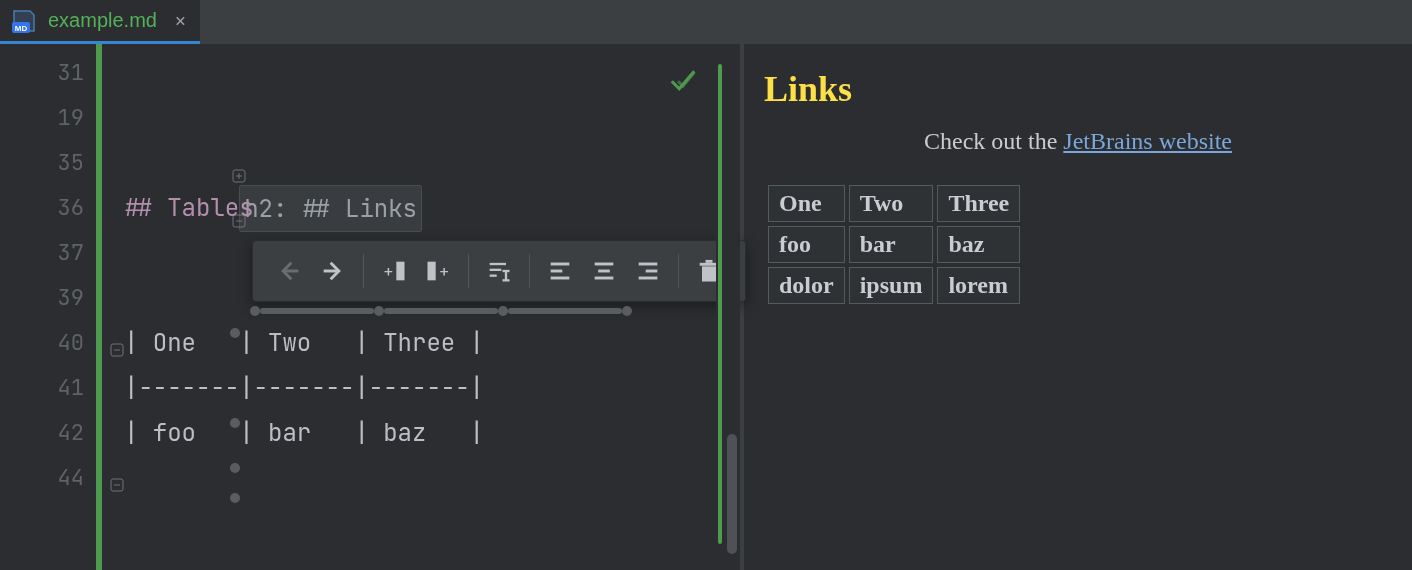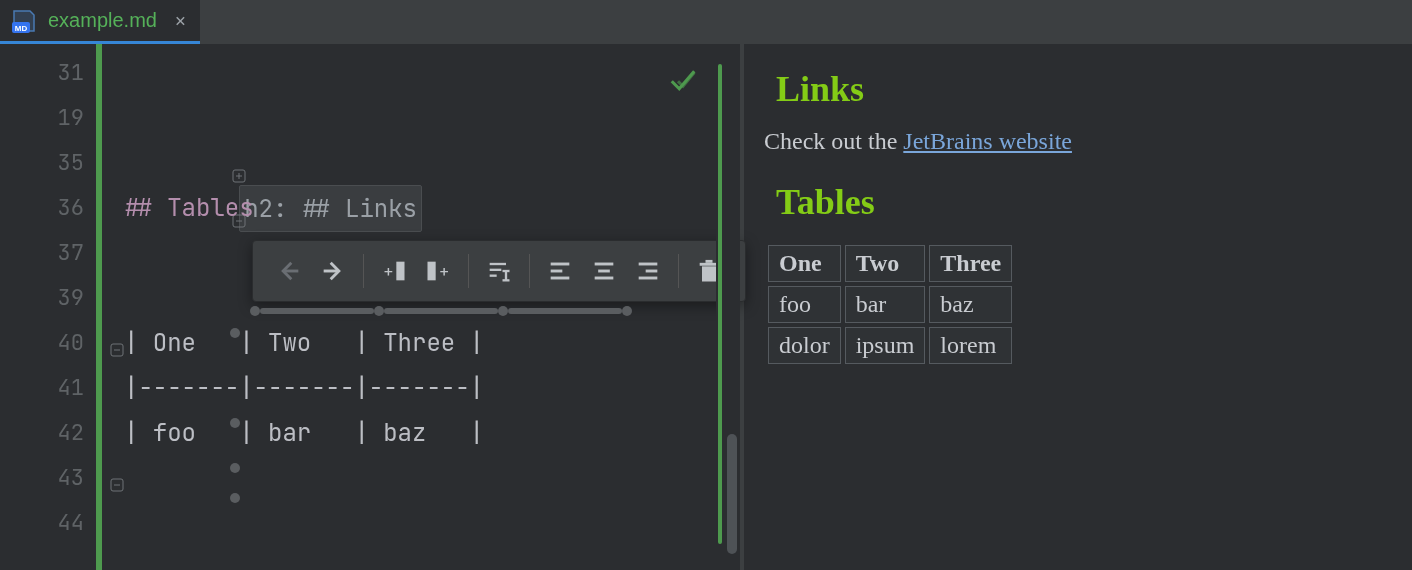--- a/index.html
+++ b/index.html
@@ -140,30 +140,31 @@
 
   
   .preview-pane {
     flex:1;
     background:#2b2d30;
     color:#c9ccd1;
     font-family: Georgia, "Times New Roman", serif;
     padding: 16px 20px;
     overflow:auto;
   }
-  .preview-pane h2 { font-size: 36px; font-weight:bold; margin: 8px 12px 18px; color:#84cc16;}
-  .preview-pane p { font-size: 24px; margin: 16px 0 26px; }
+  .preview-pane h2 { font-size: 36px; font-weight:bold; margin: 8px 0 18px; color:#fde047;}
+  .preview-pane p { font-size: 24px; margin: 16px 0 26px; text-align: center; }
   .preview-pane a { color:#7aa6da; text-decoration: underline; }
   .preview-table { border-collapse: separate; border-spacing: 4px; }
   .preview-table th, .preview-table td {
     border:1px solid #555a5f;
     padding: 4px 10px;
     font-size: 24px;
     text-align:left;
     background:#2f3235;
+    font-weight:bold;
   }
   .preview-table th { font-weight:bold; }
 </style>
 </head>
 <body>
 
 <div class="tabbar">
   <div class="tab">
     <span class="md-badge">
       <svg width="28" height="24" viewBox="0 0 28 24">
@@ -185,21 +186,20 @@
     <div class="gutter" id="gutter">
         <div>31</div>
         <div>19</div>
         <div>35</div>
         <div>36</div>
         <div>37</div>
         <div>39</div>
         <div>40</div>
         <div>41</div>
         <div>42</div>
-        <div>43</div>
         <div>44</div>
       </div>
     <div class="green-bar"></div>
 
     <div class="code-area">
       <div class="code-line"></div>
       <div class="code-line">
         <span class="fold-icon">
           <svg viewBox="0 0 14 14">
               <rect x="1" y="1" width="12" height="12" rx="2" fill="none" stroke="#6e7276"></rect>
@@ -345,21 +345,20 @@
     </div>
   </div>
 
   <div class="splitter"></div>
 
   <div class="preview-pane">
     <h2>Links</h2>
     <p>
       <span>Check out the </span><a href="#">JetBrains website</a>
     </p>
-    <h2>Tables</h2>
     <table class="preview-table">
       <thead>
           <tr id="pv-head">
             <th>One</th>
             <th>Two</th>
             <th>Three</th>
           </tr>
         </thead>
       <tbody id="pv-body">
           <tr>

